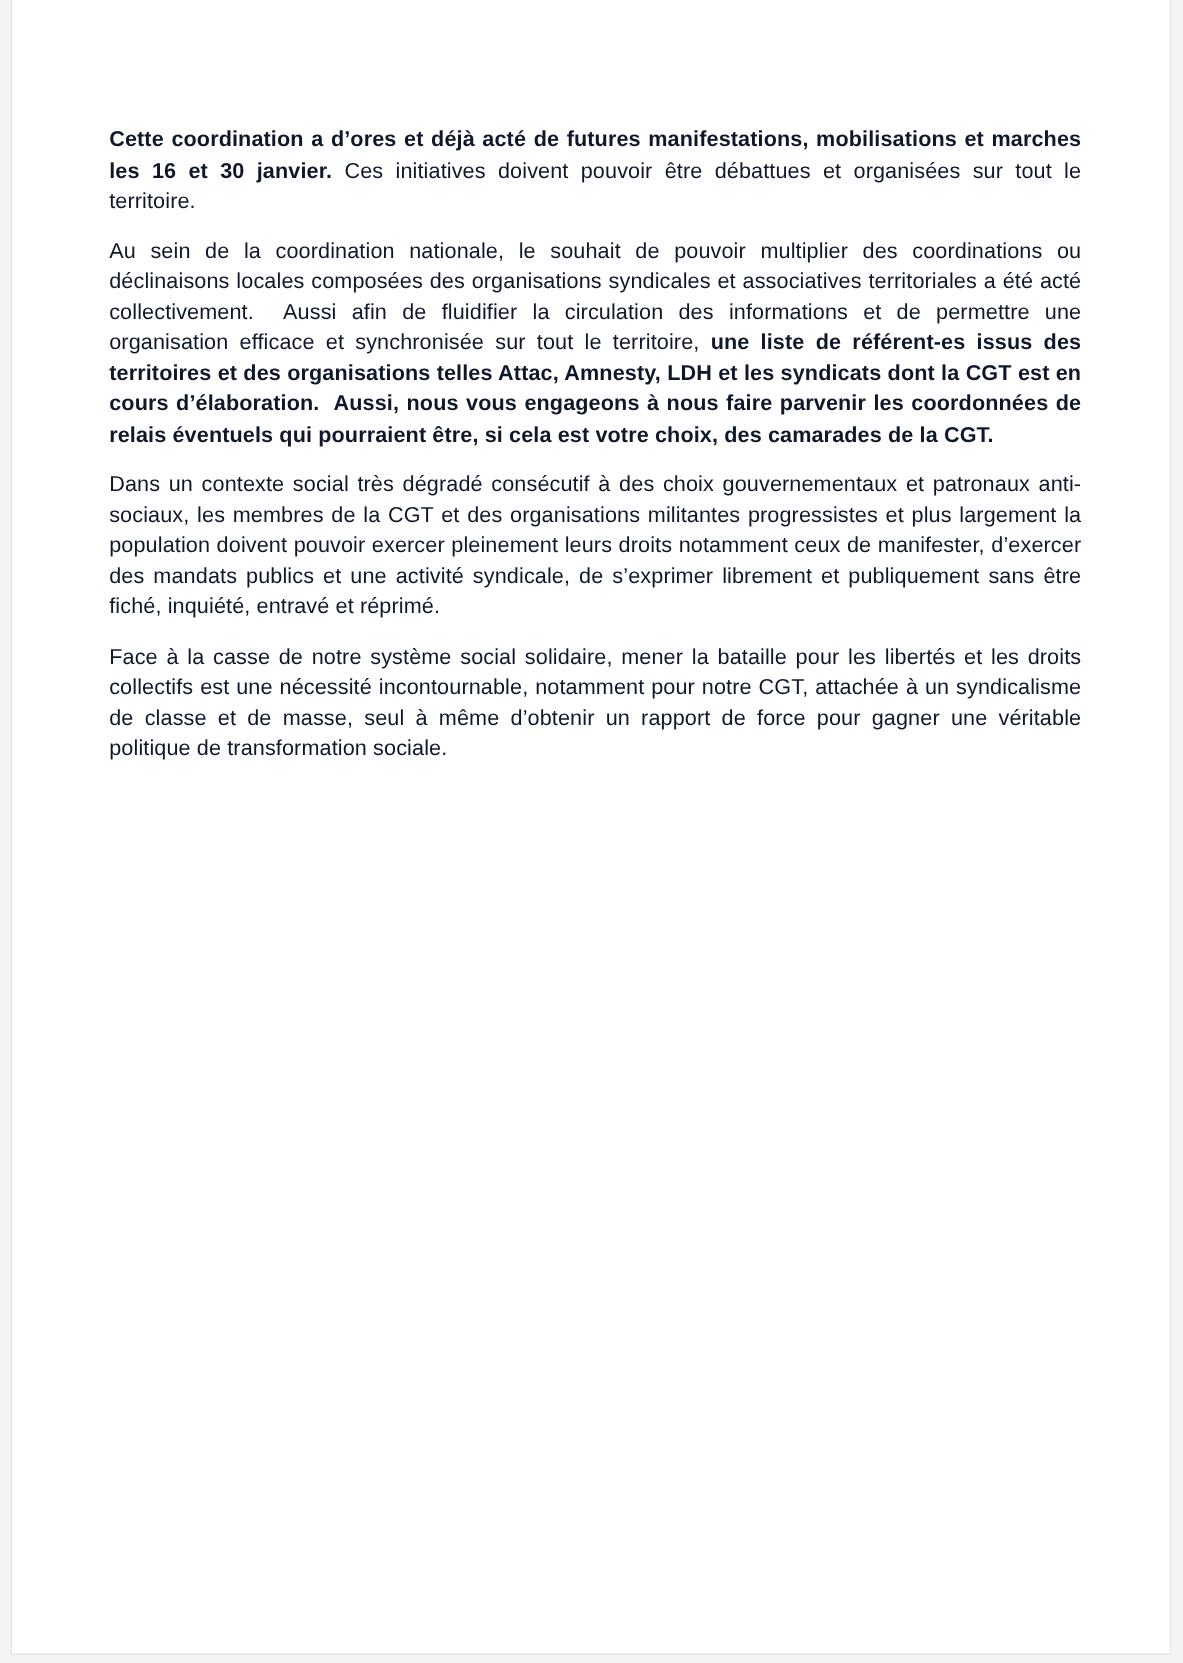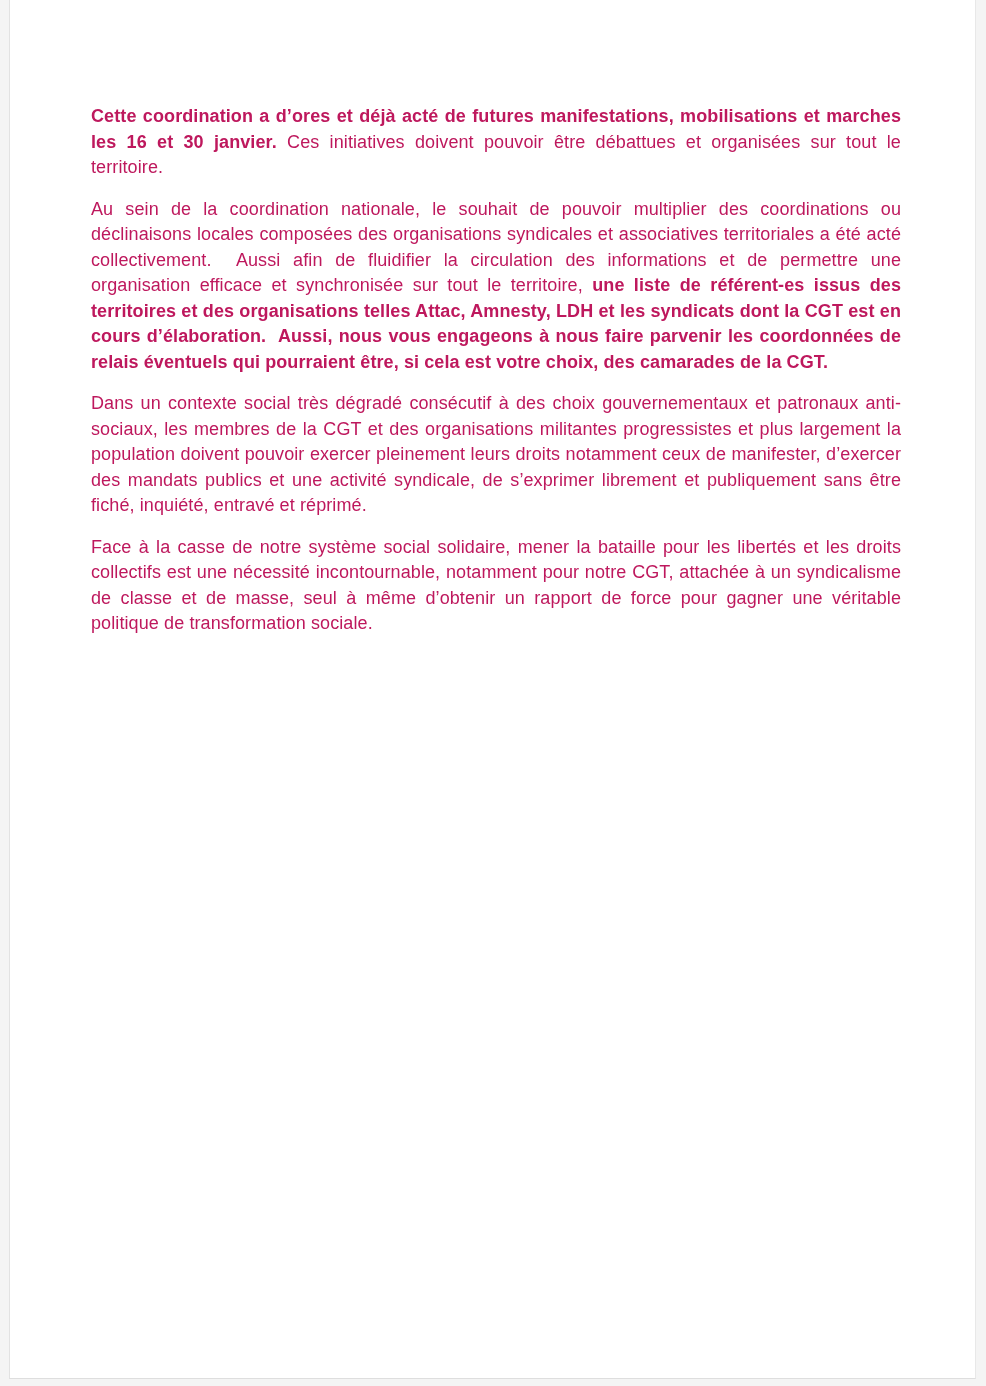--- a/index.html
+++ b/index.html
@@ -28,21 +28,21 @@
   .text-block {
     position: absolute;
     left: 81px;   
     top: 104px;
     width: 810px;
   }
   .text-block p {
     margin: 0 0 16px 0;
     font-size: 18px;
     line-height: 25.5px;
-    color: #be185d;
+    color: #0f172a;
     text-align: justify;
     white-space: pre-wrap;
     letter-spacing: 0.1px;
   }
   .seg-bold {
     font-weight: bold;
   }
   .seg-regular {
     font-weight: normal;
   }

